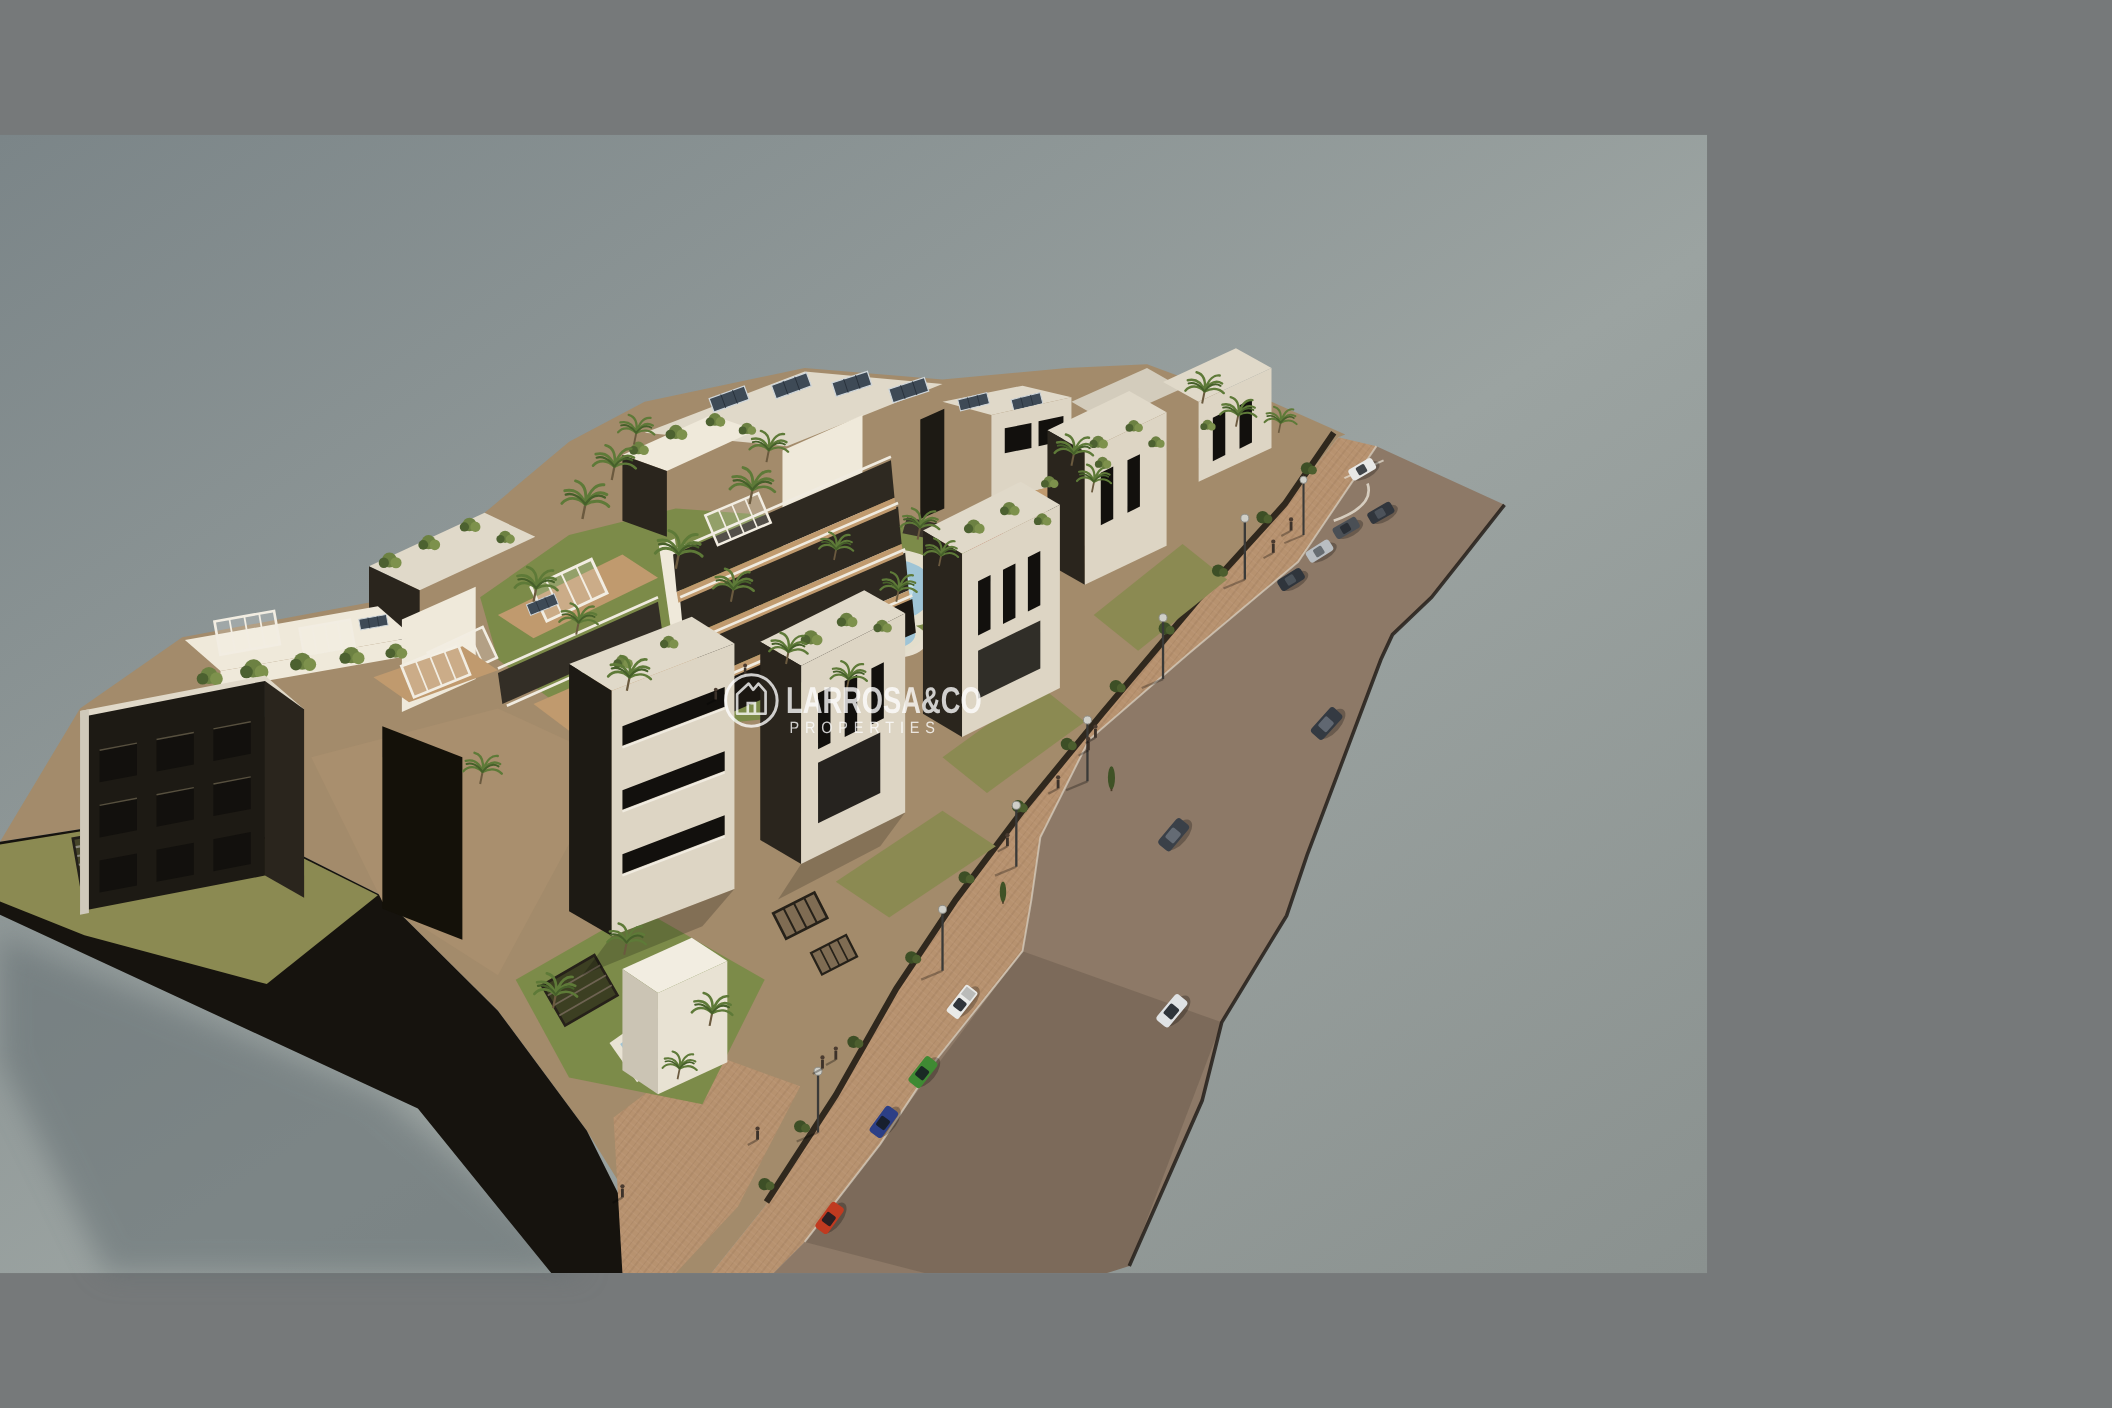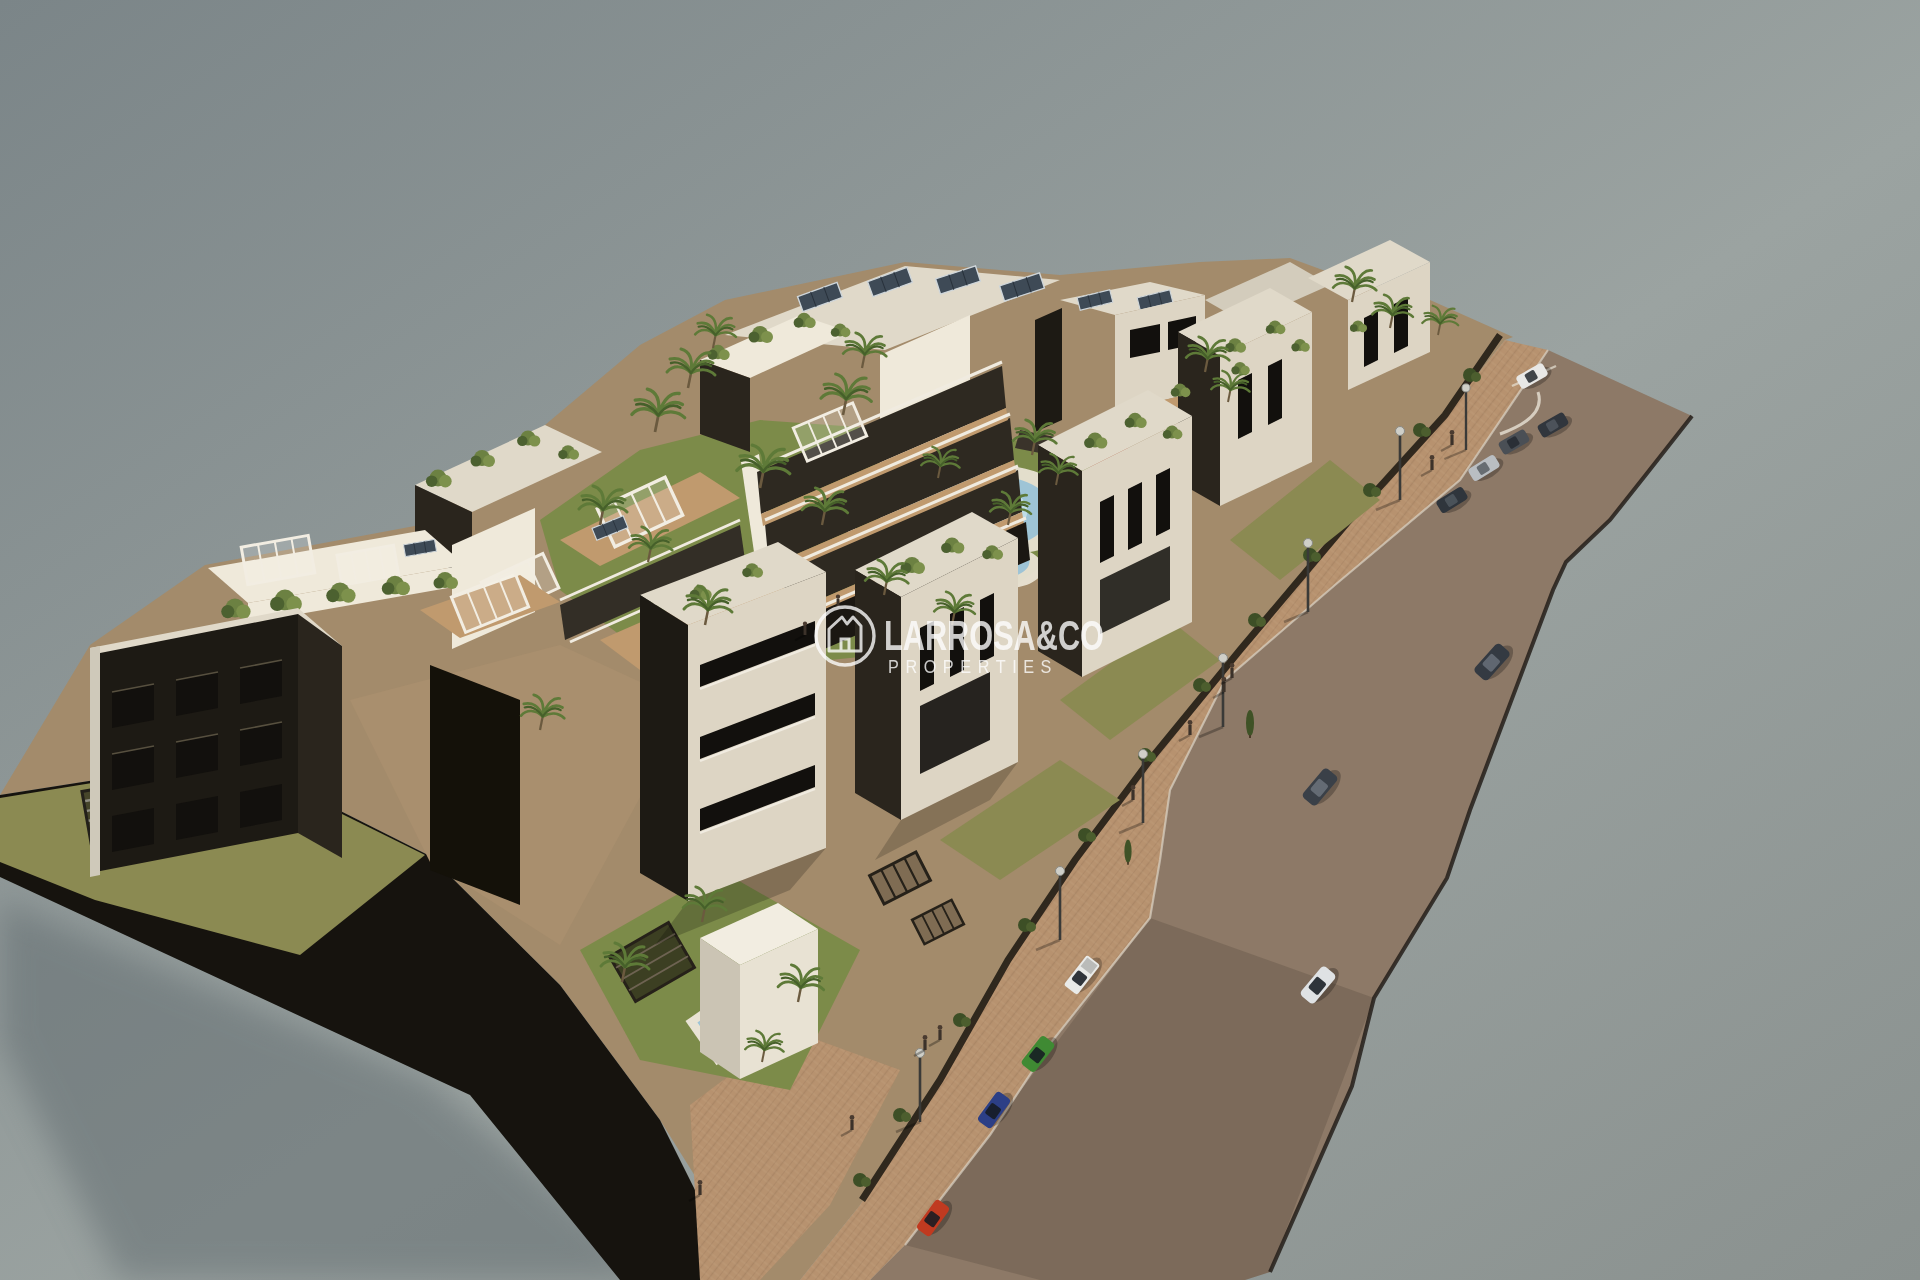--- a/index.html
+++ b/index.html
@@ -1,16 +1,16 @@
 <!DOCTYPE html>
 <html><head>
 <meta charset="utf-8">
 <style>
   html,body{margin:0;padding:0;background:#76797a;}
-  .stage{width:1920px;height:1280px;position:relative;overflow:hidden;}
+  .stage{width:1552px;height:1280px;position:relative;overflow:hidden;}
   .stage svg{display:block;width:100%;height:100%;}
   svg text{font-family:"Liberation Sans", sans-serif;}
   .brand-text{font-weight:bold;}
 </style>
 </head>
 <body>
 
 <div class="stage">
 <svg viewBox="0 0 1920 1280" xmlns="http://www.w3.org/2000/svg">
   <defs>

